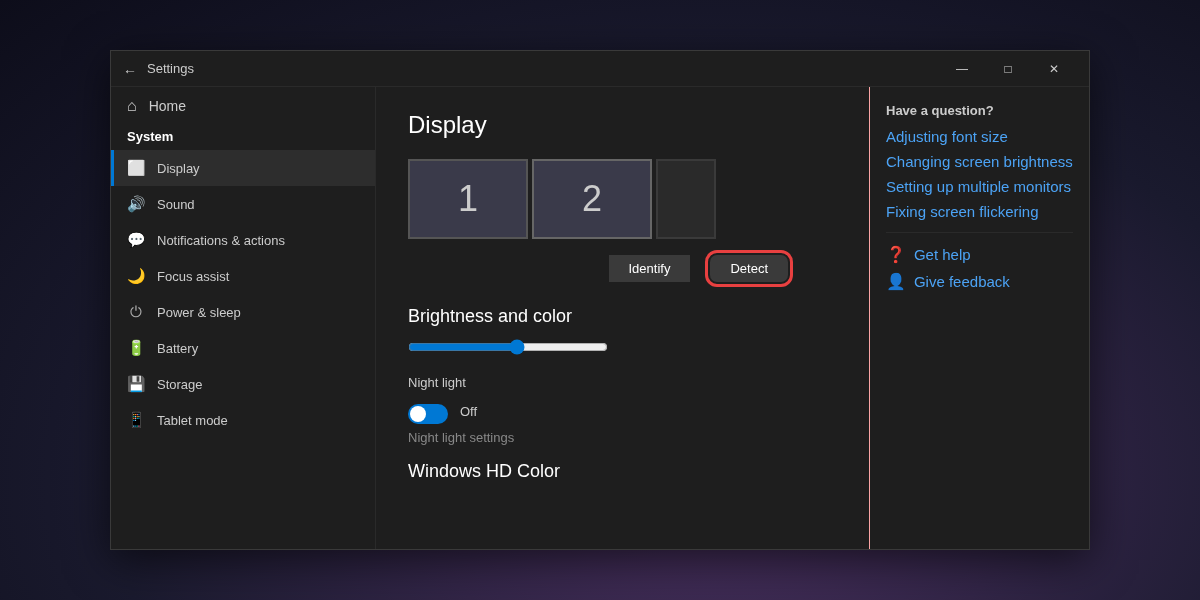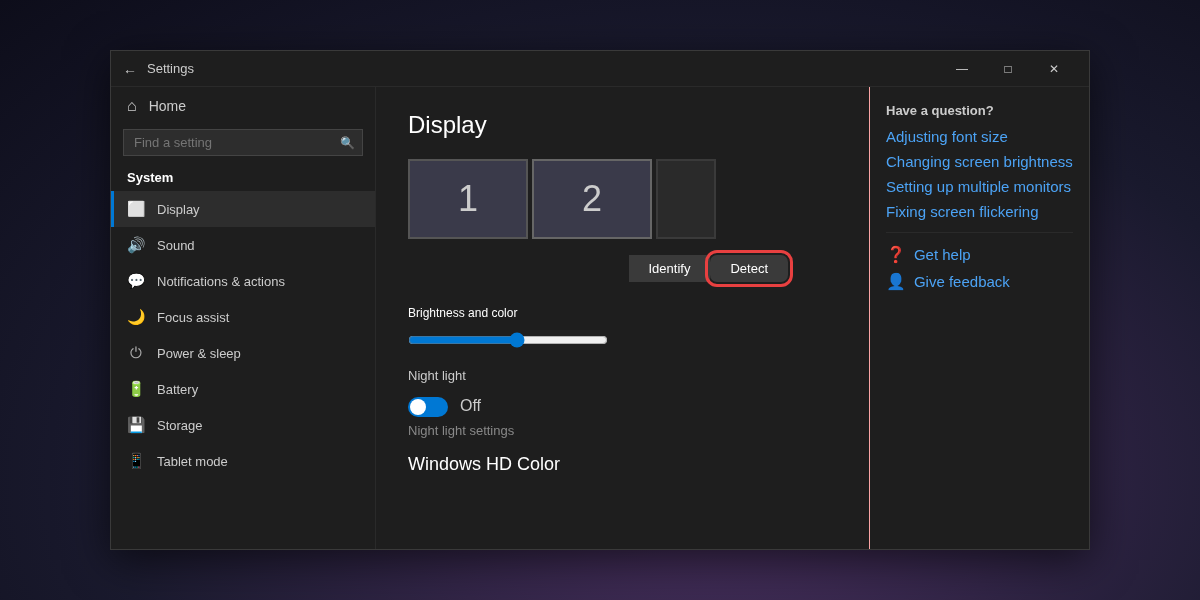--- a/index.html
+++ b/index.html
@@ -190,21 +190,21 @@
     .monitor-placeholder {
       width: 60px;
       height: 80px;
       background: #2a2a2a;
       border: 2px solid #3a3a3a;
     }
 
     
     .btn-row {
       display: flex;
-      gap: 0;
+      gap: 20px;
       margin-bottom: 24px;
       justify-content: flex-end;
       max-width: 380px;
     }
     .btn {
       padding: 6px 20px;
       font-size: 13px;
       cursor: pointer;
       border: none;
       color: #fff;
@@ -215,21 +215,21 @@
     .btn-detect {
       background: #3a3a3a;
       outline: 3px solid #e84040;
       outline-offset: 2px;
       border-radius: 7px;
     }
 
     
     .section-title {
       color: #fff;
-      font-size: 12px;
+      font-size: 18px;
       font-weight: 300;
       margin-bottom: 12px;
     }
     .setting-label {
       color: #ccc;
       font-size: 13px;
       margin-bottom: 8px;
     }
     .slider-row {
       display: flex;
@@ -263,21 +263,21 @@
       position: absolute;
       width: 16px;
       height: 16px;
       background: #fff;
       border-radius: 50%;
       top: 2px;
       left: 2px;
     }
     .toggle-label {
       color: #ccc;
-      font-size: 16px;
+      font-size: 13px;
     }
     .night-light-settings {
       color: #888;
       font-size: 13px;
       margin-bottom: 16px;
       cursor: pointer;
     }
     .windows-hd-title {
       color: #fff;
       font-size: 18px;
@@ -346,24 +346,20 @@
       <button class="title-bar-btn close">✕</button>
     </div>
   </div>
 
   <div class="content-area">
 
     <div class="sidebar">
       <div class="sidebar-home">
         <span class="home-icon">⌂</span>
         <span>Home</span>
-      </div>
-      <div class="search-box">
-        <input class="search-input" type="text" placeholder="Find a setting" style="">
-        <span class="search-icon">🔍</span>
       </div>
       <div class="sidebar-section-label">System</div>
 
       <div class="sidebar-item active">
         <span class="sidebar-item-icon">⬜</span>
         <span>Display</span>
       </div>
       <div class="sidebar-item">
         <span class="sidebar-item-icon">🔊</span>
         <span>Sound</span>

